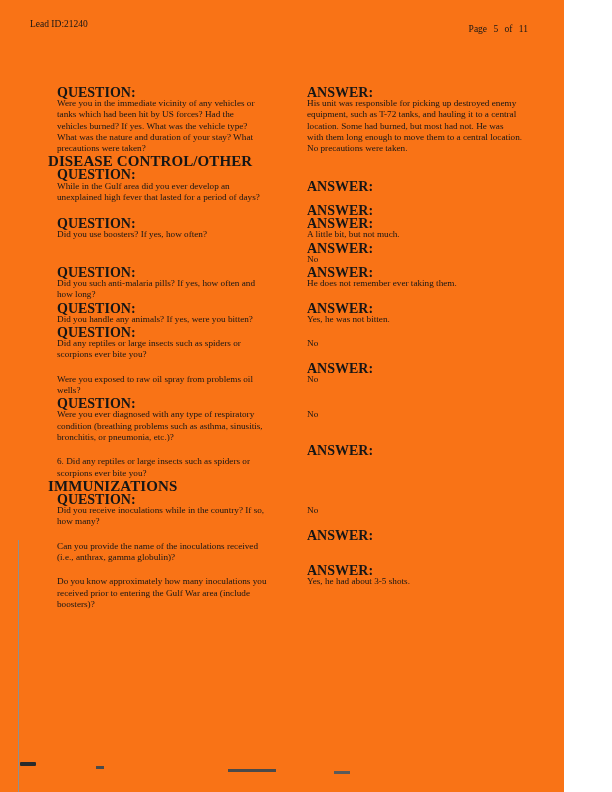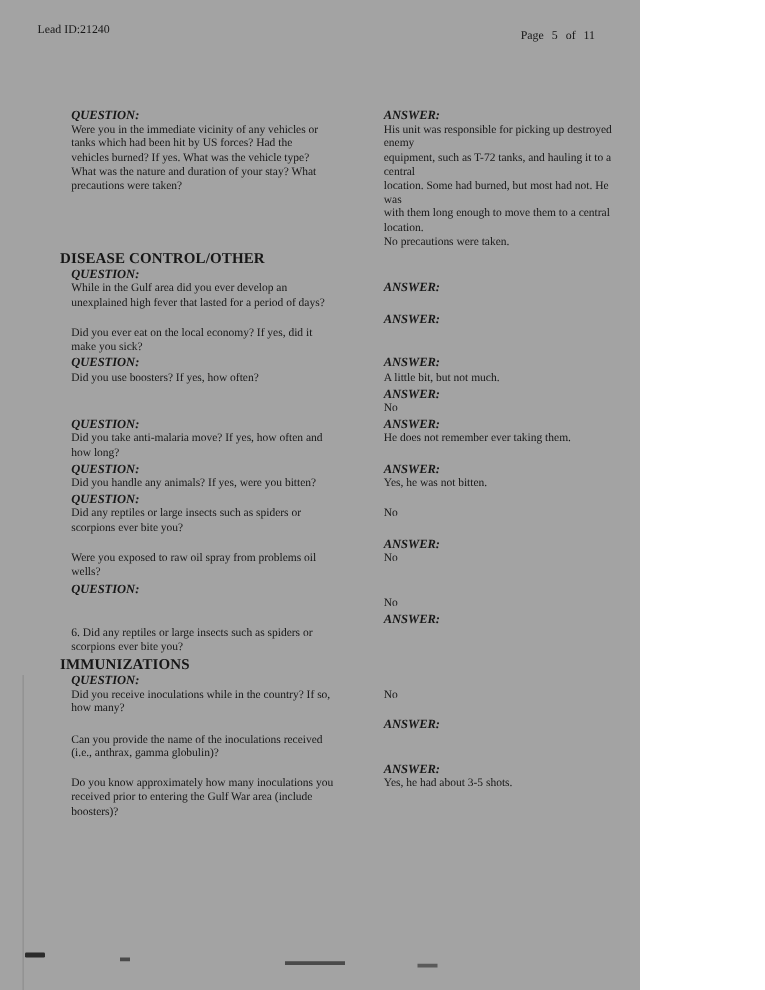--- a/index.html
+++ b/index.html
@@ -1,56 +1,56 @@
 <!DOCTYPE html>
 <html><head>
 <meta charset="utf-8">
 <title>Lead ID:21240 — Page 5 of 11</title>
 <style>
   * { box-sizing: border-box; }
   html, body { margin: 0; padding: 0; background: #ffffff; }
   .page {
     position: relative;
-    width: 512px;
+    width: 564px;
     height: 792px;
-    background: #a3a3a3;
+    background: #f97316;
     overflow: hidden;
     font-family: "Liberation Serif", "DejaVu Serif", serif;
     color: #161616;
   }
   .hdr {
     display: flex;
     justify-content: space-between;
     align-items: flex-start;
     padding: 19px 34px 0 30px;
     font-size: 9.5px;
     line-height: 11px;
   }
   .hdr .page-no {
     padding-top: 5px;
     word-spacing: 4px;
     padding-right: 2px;
   }
   .content { margin: 52px 14px 0 57px; }
   .section-title {
     font-weight: 700;
-    font-size: 12px;
+    font-size: 15px;
     line-height: 11.2px;
     margin: 1px 0 2px -9px;
     letter-spacing: 0.1px;
   }
   .qa {
     display: grid;
     grid-template-columns: 250px 1fr;
     margin-bottom: 2px;
     font-size: 9.2px;
     line-height: 11.2px;
   }
   .cell { min-width: 0; }
-  .cell .label { font-weight: 700; font-size: 10px; line-height: 11.2px; font-style: italic; }
+  .cell .label { font-weight: 700; font-size: 14px; line-height: 11.2px; }
   .cell .label.spacer { font-weight: 400; }
   .cell .text { white-space: pre-line; }
   
   .artifact { position: absolute; }
   .edge-line { left: 18px; top: 540px; width: 1px; height: 252px; background: #8f8f8f; }
   .speck-1 { left: 20px; top: 762px; width: 16px; height: 4px; background: #2b2b2b; border-radius: 1px; }
   .speck-2 { left: 96px; top: 766px; width: 8px; height: 3px; background: #4a4a4a; }
   .speck-3 { left: 228px; top: 769px; width: 48px; height: 3px; background: #4a4a4a; }
   .speck-4 { left: 334px; top: 771px; width: 16px; height: 3px; background: #5a5a5a; }
 </style>
@@ -91,22 +91,20 @@
 unexplained high fever that lasted for a period of days?</div>
         </div>
         <div class="cell a-cell">
           <div class="label spacer">&nbsp;</div>
           <div class="label">ANSWER:</div>
         </div>
       </div>
       <div class="qa">
         <div class="cell q-cell">
           <div class="label spacer">&nbsp;</div>
-          <div class="text">Did you ever eat on the local economy?  If yes, did it
-make you sick?</div>
         </div>
         <div class="cell a-cell">
           <div class="label">ANSWER:</div>
         </div>
       </div>
       <div class="qa">
         <div class="cell q-cell">
           <div class="label">QUESTION:</div>
           <div class="text">Did you use boosters?  If yes, how often?</div>
         </div>
@@ -120,21 +118,21 @@
           <div class="label spacer">&nbsp;</div>
         </div>
         <div class="cell a-cell">
           <div class="label">ANSWER:</div>
           <div class="text">No</div>
         </div>
       </div>
       <div class="qa">
         <div class="cell q-cell">
           <div class="label">QUESTION:</div>
-          <div class="text">Did you take anti-malaria move?  If yes, how often and
+          <div class="text">Did you such anti-malaria pills?  If yes, how often and
 how long?</div>
         </div>
         <div class="cell a-cell">
           <div class="label">ANSWER:</div>
           <div class="text">He does not remember ever taking them.</div>
         </div>
       </div>
       <div class="qa">
         <div class="cell q-cell">
           <div class="label">QUESTION:</div>
@@ -163,20 +161,23 @@
 wells?</div>
         </div>
         <div class="cell a-cell">
           <div class="label">ANSWER:</div>
           <div class="text">No</div>
         </div>
       </div>
       <div class="qa">
         <div class="cell q-cell">
           <div class="label">QUESTION:</div>
+          <div class="text">Were you ever diagnosed with any type of respiratory
+condition (breathing problems such as asthma, sinusitis,
+bronchitis, or pneumonia, etc.)?</div>
         </div>
         <div class="cell a-cell">
           <div class="label spacer">&nbsp;</div>
           <div class="text">No</div>
         </div>
       </div>
       <div class="qa">
         <div class="cell q-cell">
           <div class="label spacer">&nbsp;</div>
           <div class="text">6.  Did any reptiles or large insects such as spiders or

